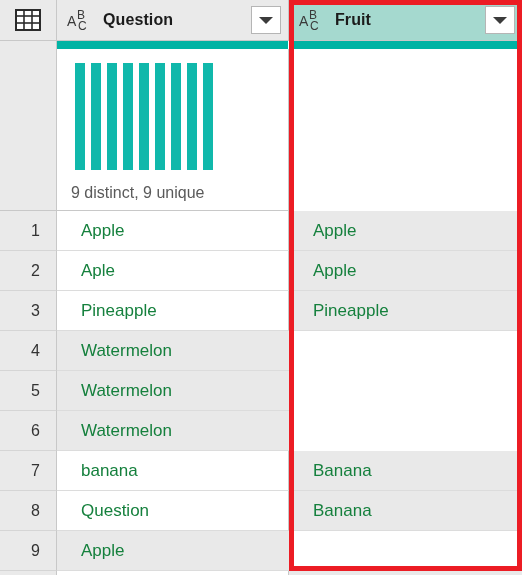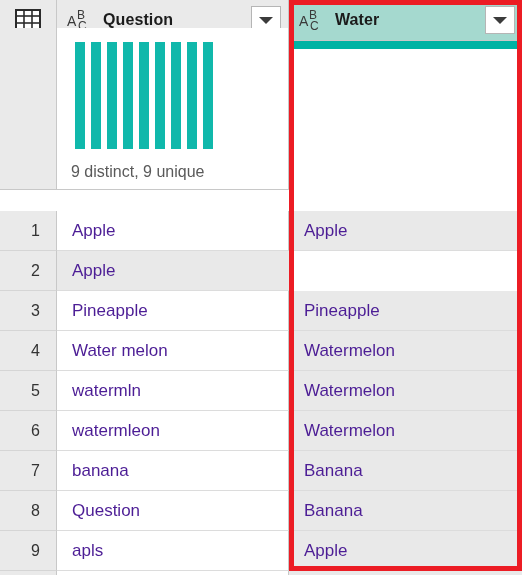--- a/index.html
+++ b/index.html
@@ -120,21 +120,20 @@
   .qs-bar.question { width: 232px; border-right: 1px solid #ffffff; box-sizing: border-box;}
   .qs-bar.fruit { width: 233px; }
 
   
   .preview-row {
     position: absolute;
     left: 0; top: 49px;
     width: 522px;
     height: 120px;
     display: flex;
-    align-items: center;
   }
   .preview-spacer {
     width: 57px;
     height: 162px;
     background: #eaeaea;
     border-right: 1px solid #c8c8c8;
     border-bottom: 1px solid #c8c8c8;
     box-sizing: border-box;
   }
   .preview-cell {
@@ -192,23 +191,23 @@
     align-items: center;
     justify-content: flex-end;
     padding-right: 16px;
     font-size: 16px;
     color: #333333;
   }
   .cell {
     box-sizing: border-box;
     display: flex;
     align-items: center;
-    padding-left: 15px;
+    padding-left: 24px;
     font-size: 17px;
-    color: #4c1d95;
+    color: #15803d;
     border-bottom: 1px solid #dcdcdc;
   }
   .cell.question {
     width: 232px;
     background: #ffffff;
     border-right: 1px solid #c8c8c8;
   }
   .cell.fruit {
     width: 233px;
     background: #e9e9e9;
@@ -272,21 +271,21 @@
     </div>
 
     <div class="col-header fruit">
       <span class="abc-icon">
         <svg width="30" height="24" viewBox="0 0 30 24">
           <text x="0" y="18" font-family="Liberation Sans, sans-serif" font-size="14" fill="#3a3a3a">A</text>
           <text x="10" y="11" font-family="Liberation Sans, sans-serif" font-size="12" fill="#3a3a3a">B</text>
           <text x="11" y="22" font-family="Liberation Sans, sans-serif" font-size="12" fill="#3a3a3a">C</text>
         </svg>
       </span>
-      <span class="col-title">Water</span>
+      <span class="col-title">Fruit</span>
       <span class="dropdown-btn">
         <span class="caret"></span>
       </span>
     </div>
   </div>
 
   <div class="quality-strip">
     <div class="qs-spacer"></div>
     <div class="qs-bar question"></div>
     <div class="qs-bar fruit"></div>
@@ -315,62 +314,59 @@
   <div class="grid-body">
 
     <div class="data-row">
       <div class="rownum">1</div>
       <div class="cell question">Apple</div>
       <div class="cell fruit">Apple</div>
     </div>
 
     <div class="data-row">
       <div class="rownum">2</div>
+      <div class="cell question">Aple</div>
       <div class="cell fruit">Apple</div>
     </div>
 
     <div class="data-row">
       <div class="rownum">3</div>
       <div class="cell question">Pineapple</div>
       <div class="cell fruit">Pineapple</div>
     </div>
 
     <div class="data-row">
       <div class="rownum">4</div>
-      <div class="cell question">Water melon</div>
       <div class="cell fruit">Watermelon</div>
     </div>
 
     <div class="data-row">
       <div class="rownum">5</div>
-      <div class="cell question">watermln</div>
       <div class="cell fruit">Watermelon</div>
     </div>
 
     <div class="data-row">
       <div class="rownum">6</div>
-      <div class="cell question">watermleon</div>
       <div class="cell fruit">Watermelon</div>
     </div>
 
     <div class="data-row">
       <div class="rownum">7</div>
       <div class="cell question">banana</div>
       <div class="cell fruit">Banana</div>
     </div>
 
     <div class="data-row">
       <div class="rownum">8</div>
       <div class="cell question">Question</div>
       <div class="cell fruit">Banana</div>
     </div>
 
     <div class="data-row">
       <div class="rownum">9</div>
-      <div class="cell question">apls</div>
       <div class="cell fruit">Apple</div>
     </div>
 
   </div>
 
   <div class="tail-row">
     <div class="rownum"></div>
     <div class="cell question"></div>
     <div class="cell fruit"></div>
   </div>

